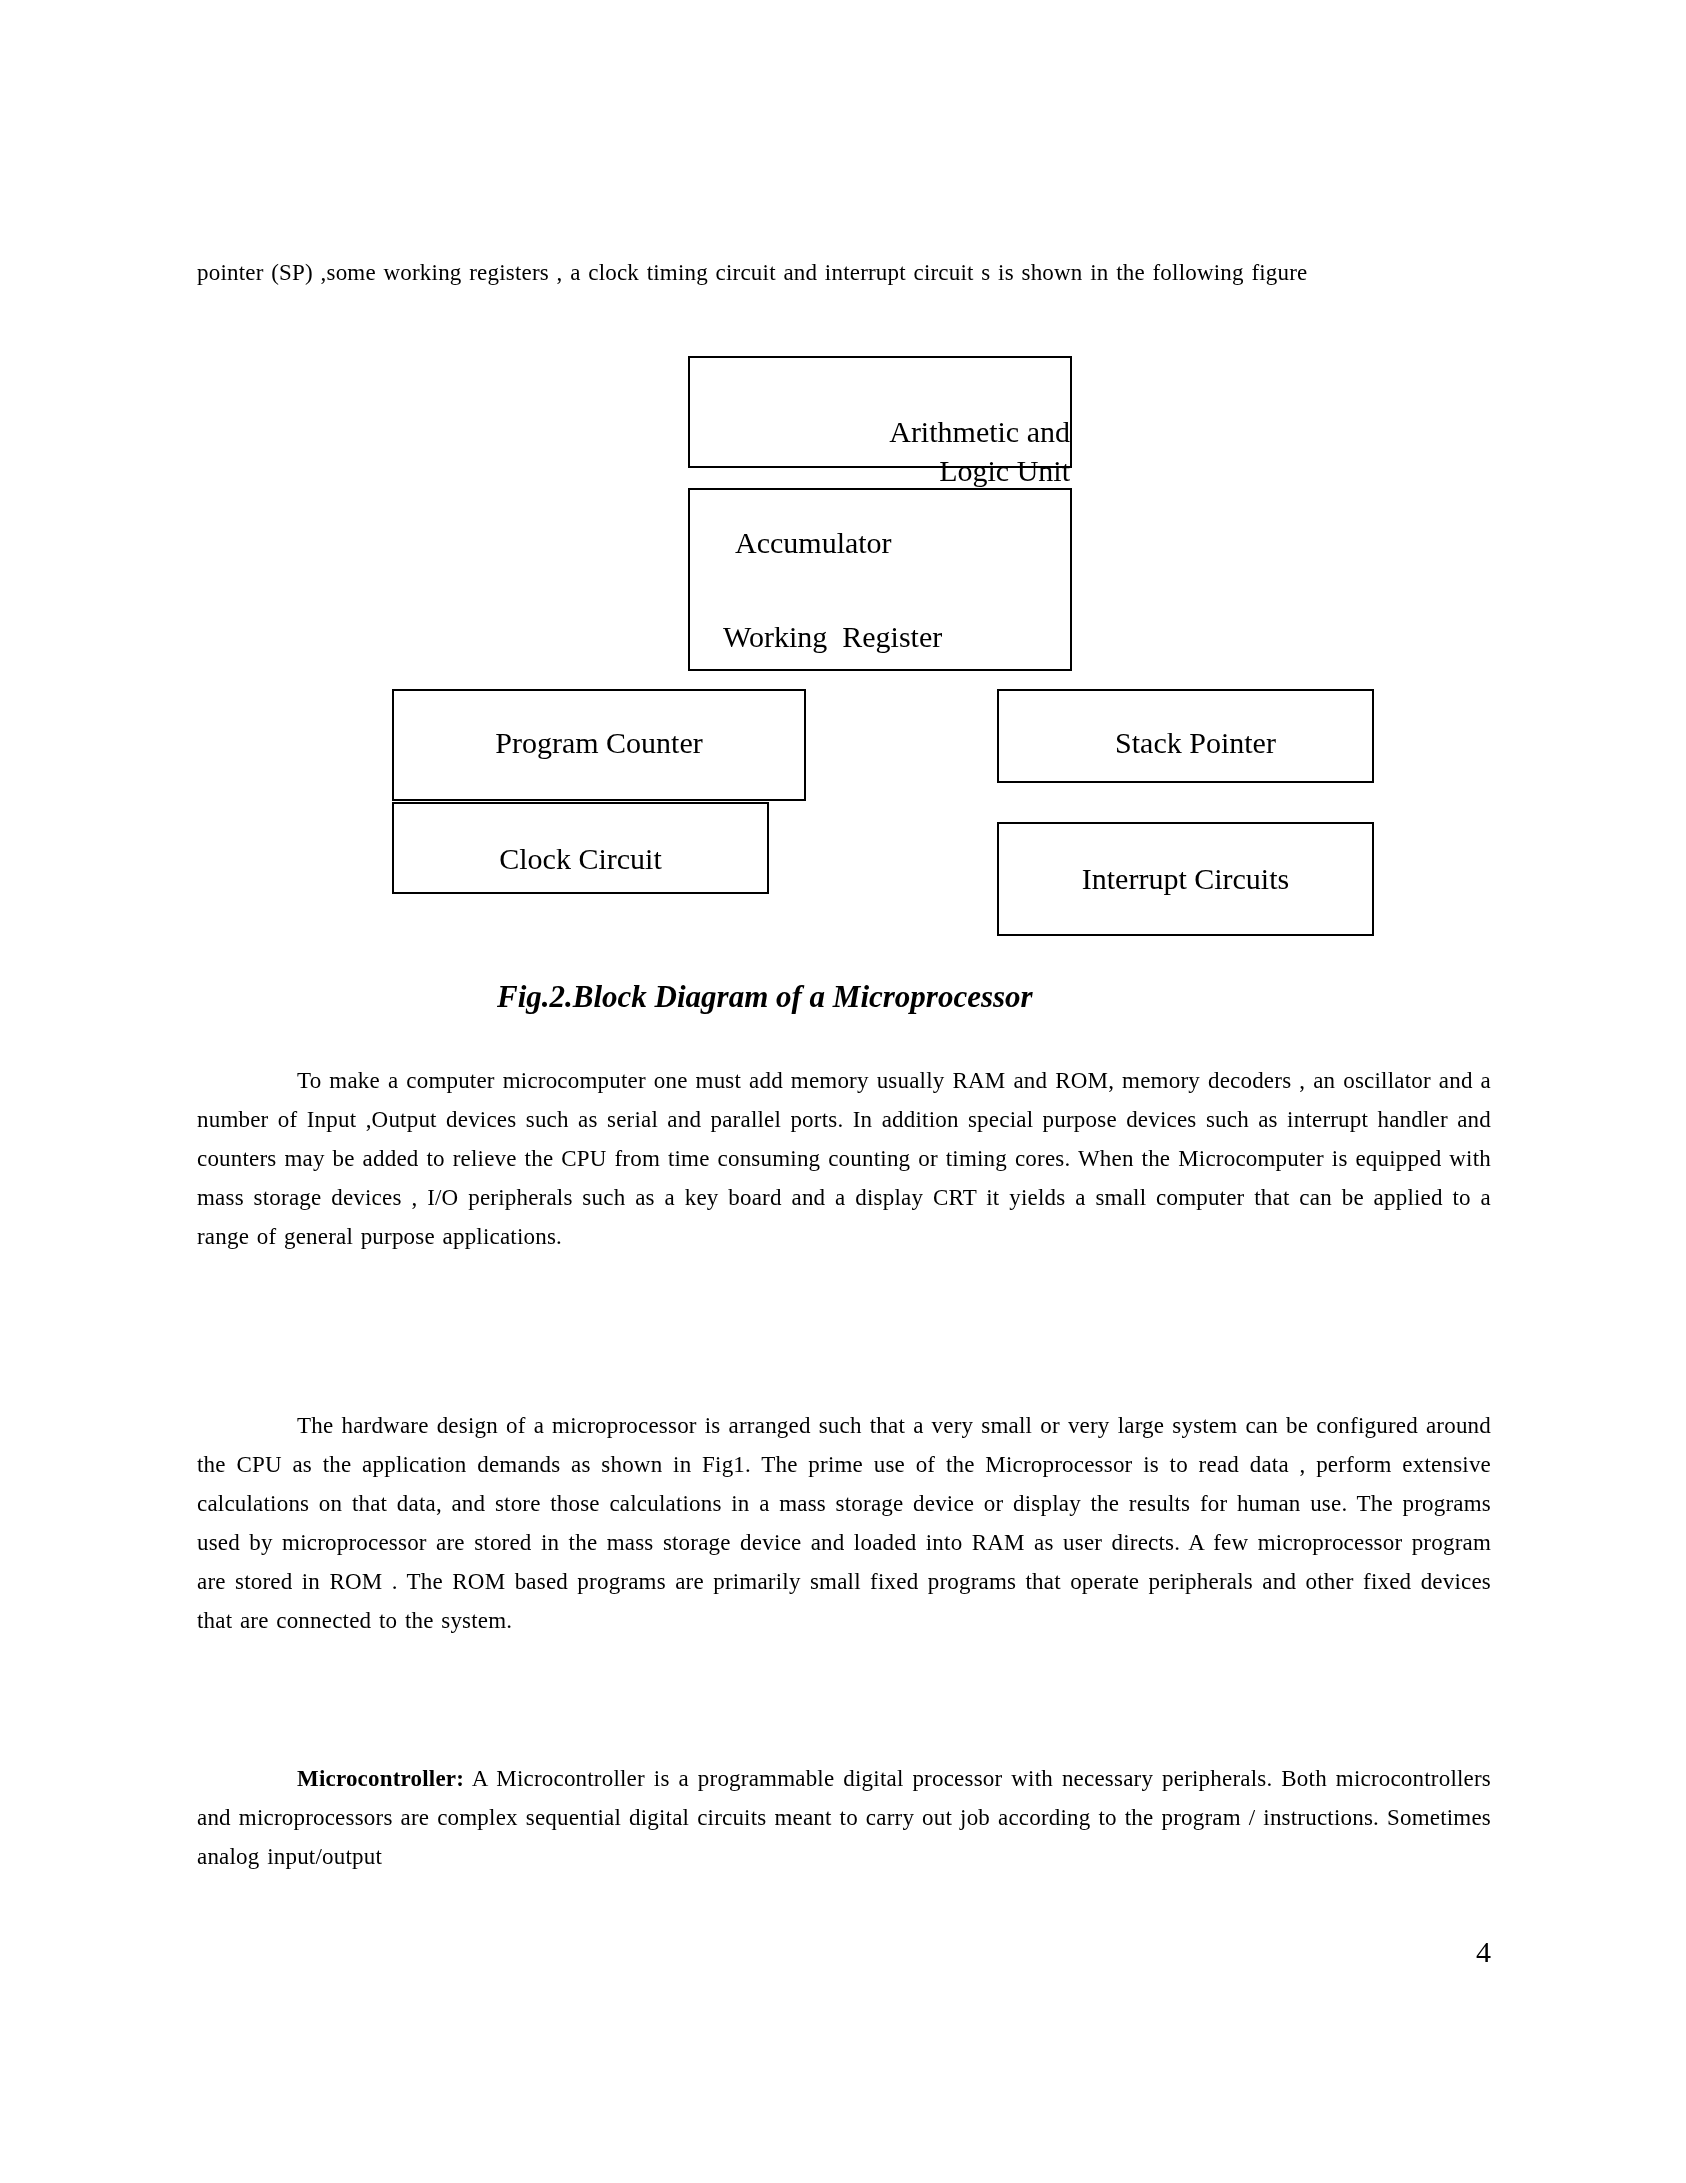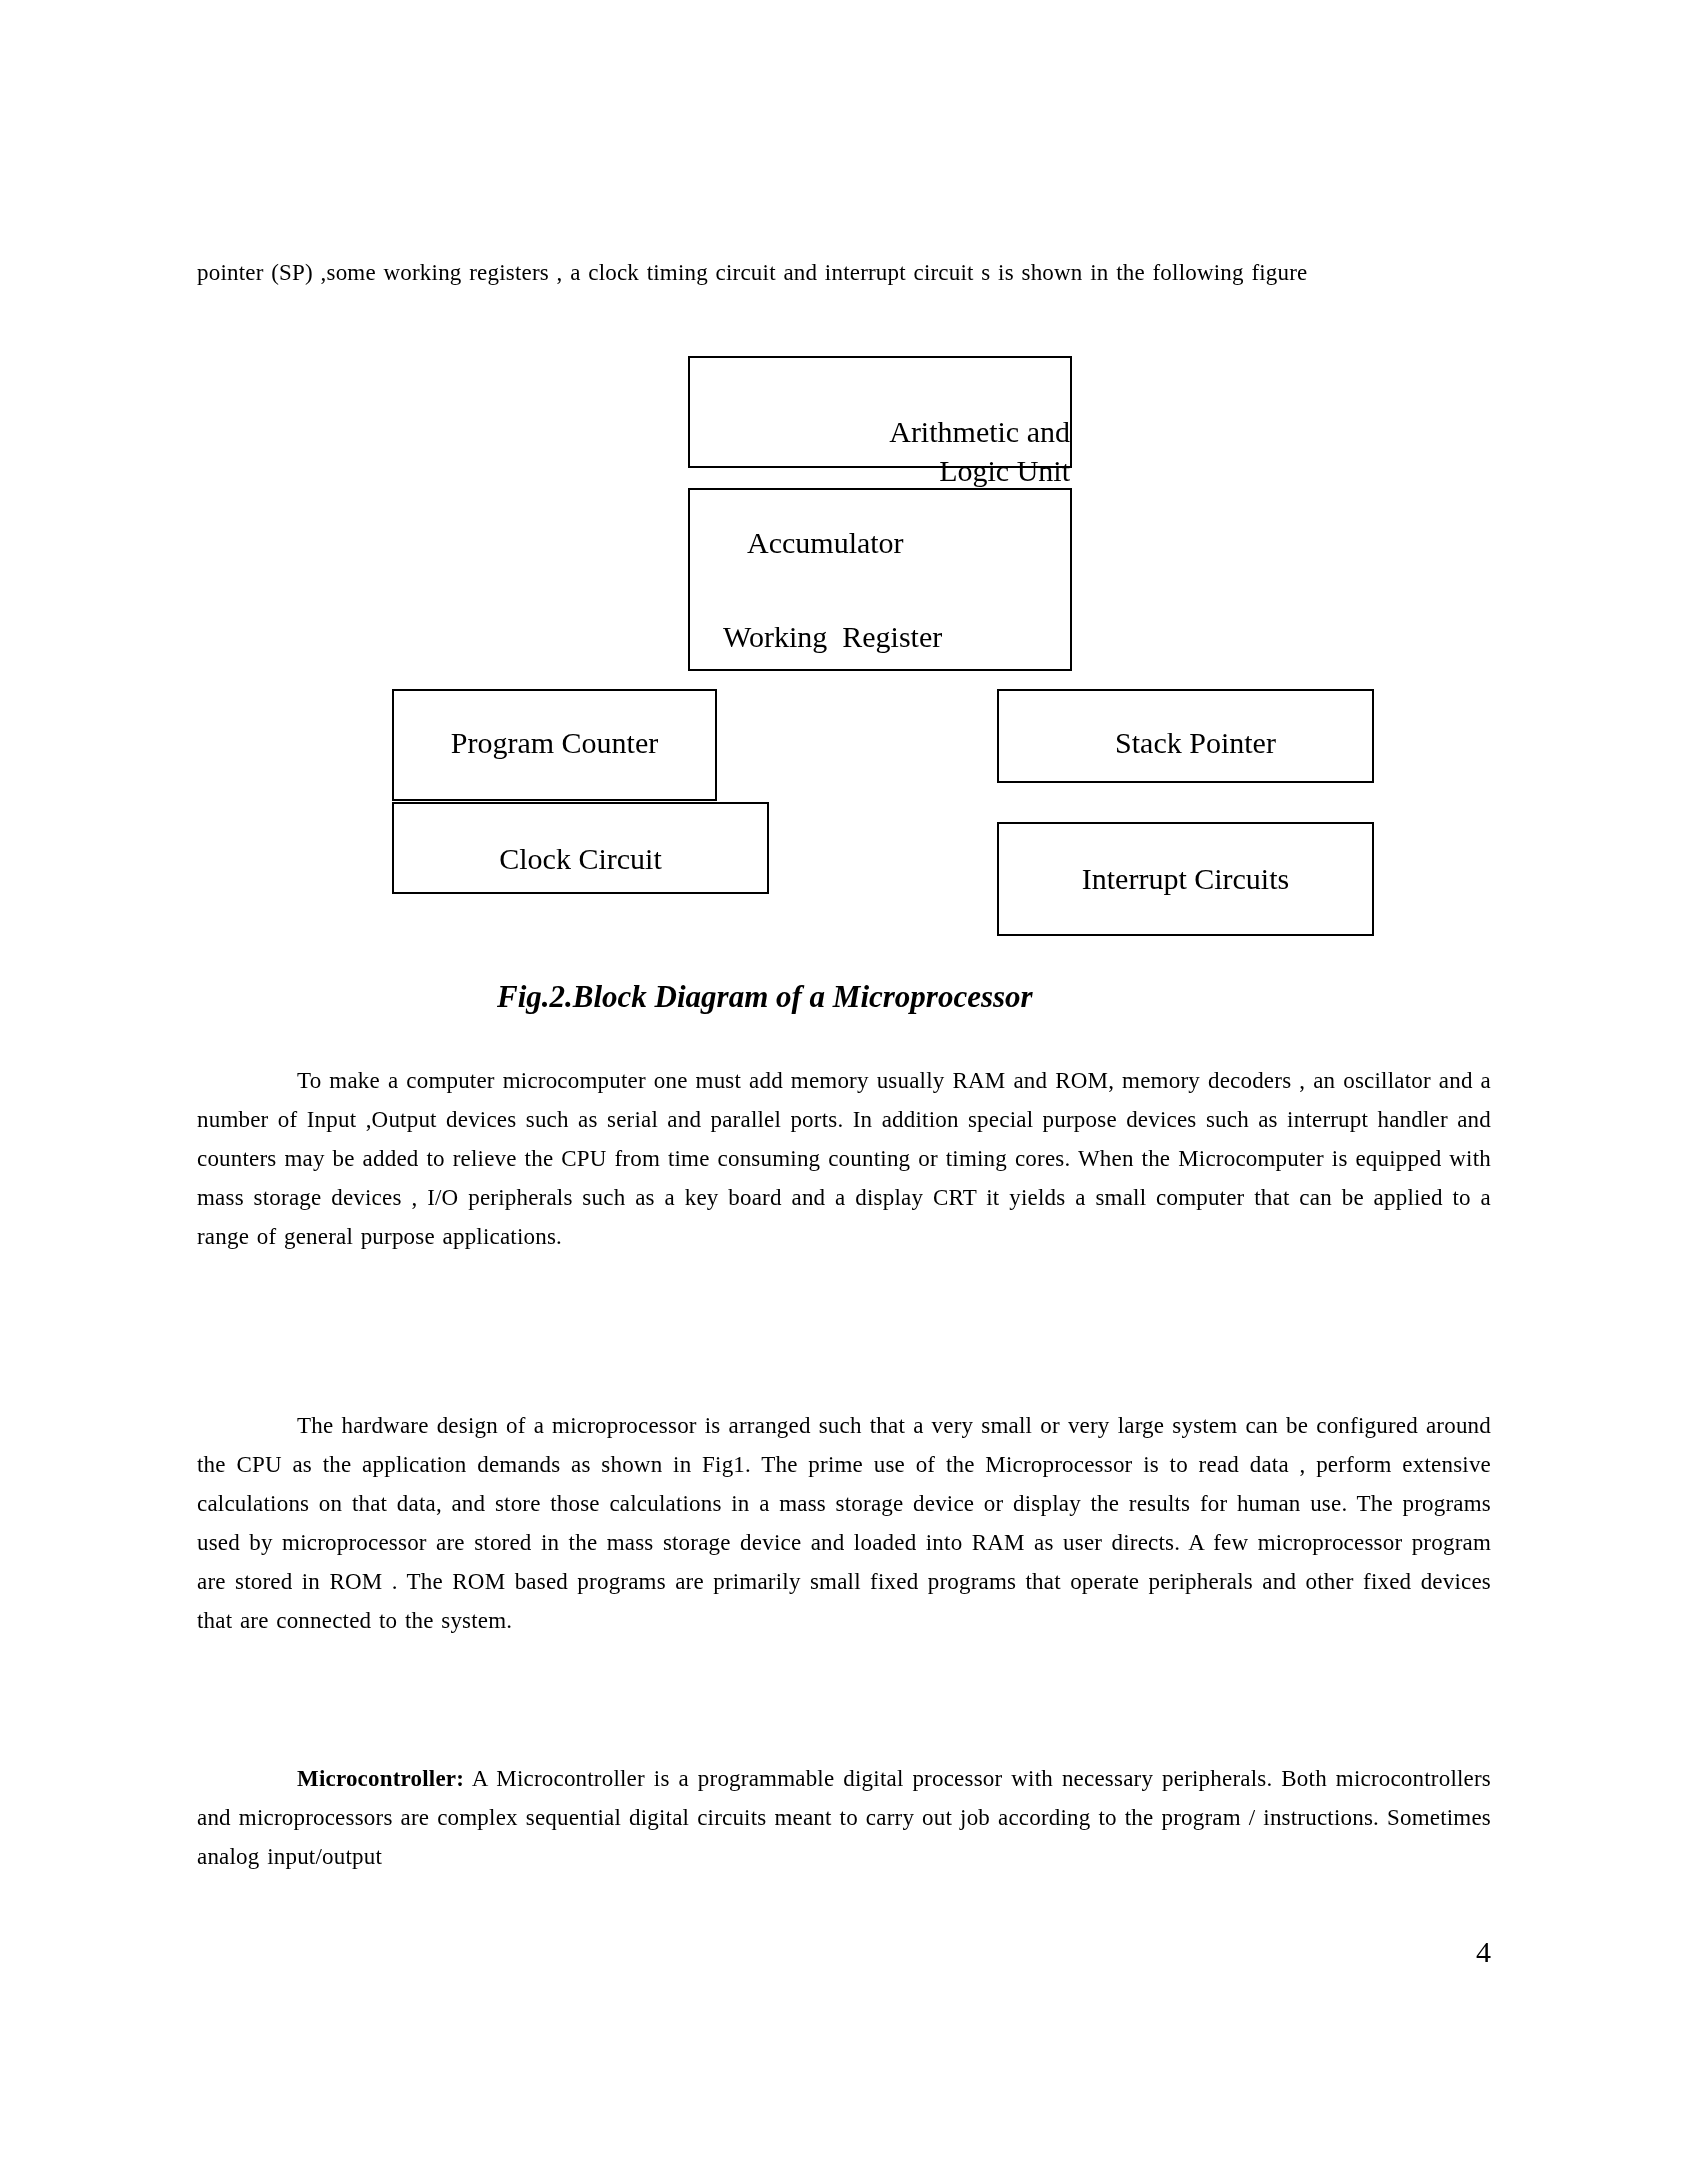--- a/index.html
+++ b/index.html
@@ -44,30 +44,30 @@
     left: 688px; top: 356px; width: 384px; height: 112px;
     padding-top: 15px;
     white-space: pre-line;
     text-align: right;
   }
   .acc-box {
     left: 688px; top: 488px; width: 384px; height: 183px;
   }
   .acc-line1 {
     display: block;
-    margin: 33px 0 0 57px;
+    margin: 33px 0 0 45px;
     white-space: pre-wrap;
     font-family: Liberation Serif, serif;
   }
   .acc-line2 {
     display: block;
     margin: 55px 0 0 33px;
     white-space: pre-wrap;
   }
-  .pc-box { left: 392px;  top: 689px; width: 325px; height: 112px; padding-top: 32px; }
+  .pc-box { left: 392px;  top: 689px; width: 414px; height: 112px; padding-top: 32px; }
   .sp-box { left: 997px; top: 689px; width: 377px; height: 94px; padding-top: 32px; padding-left: 20px; }
   .cc-box { left: 392px;  top: 802px; width: 377px; height: 92px; padding-top: 35px; }
   .ic-box { left: 997px; top: 822px; width: 377px; height: 114px; padding-top: 35px; }
 
   .caption {
     position: absolute;
     left: 497px;
     top: 977px;
     font-size: 31px;
     line-height: 39px;

